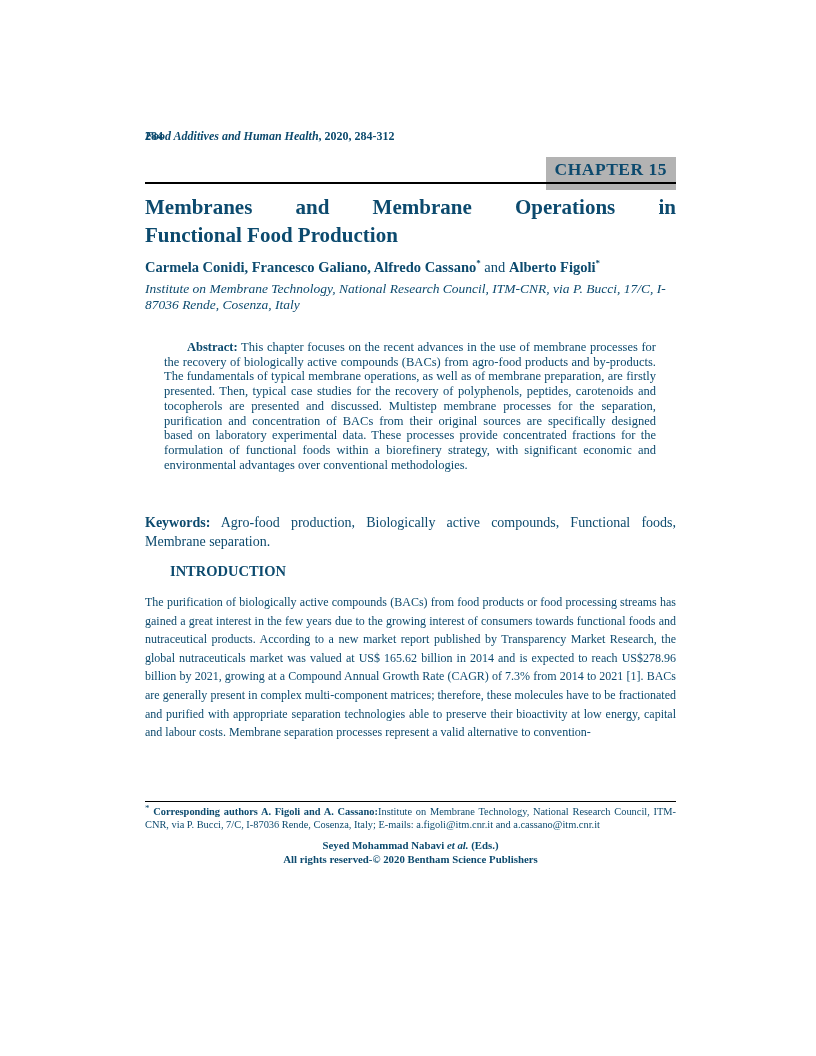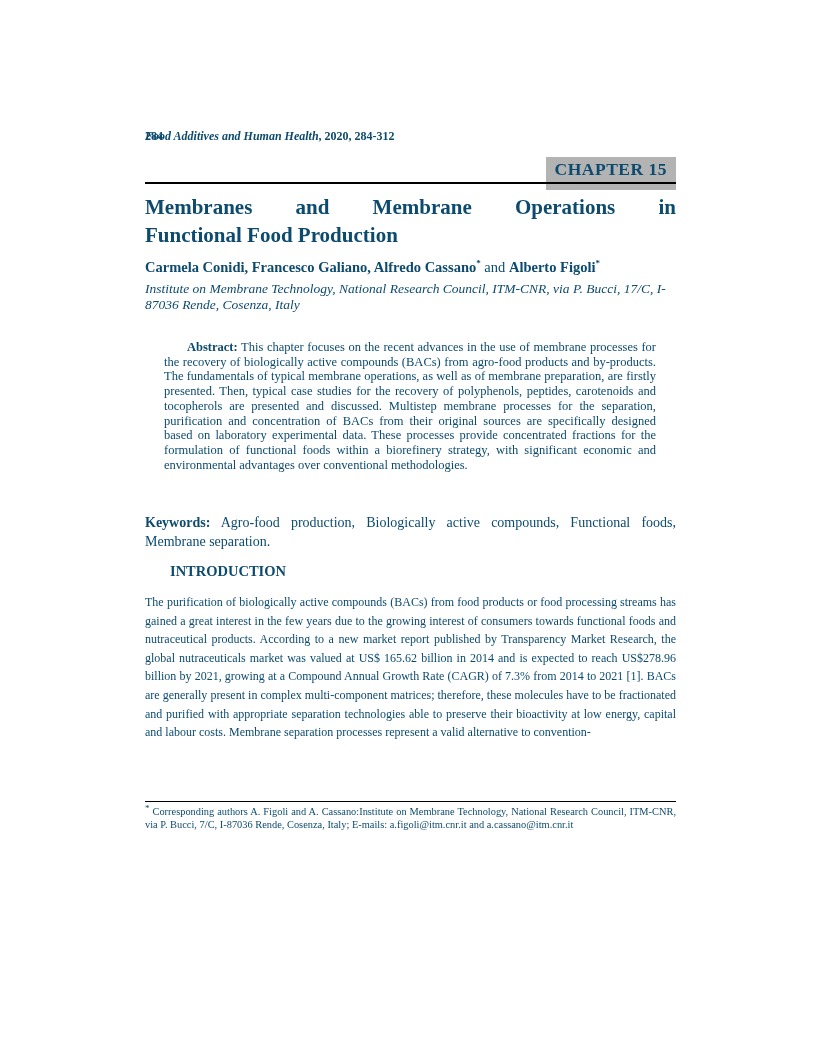--- a/index.html
+++ b/index.html
@@ -38,21 +38,21 @@
   .abstract .lbl{font-weight:bold;margin-left:18px;}
   
   .keywords{left:145px;top:514px;width:531px;font-size:14px;line-height:18.5px;text-align:justify;}
   .keywords .lbl{font-weight:bold;}
   
   .intro-head{left:145px;top:563px;width:531px;font-size:14.5px;font-weight:bold;margin-left:25px;}
   .intro-body{left:145px;top:593px;width:531px;font-size:12px;line-height:18.6px;text-align:justify;}
   
   .rule-foot{left:145px;top:801px;width:531px;height:1px;background:#000;}
   .footnote{left:145px;top:805px;width:531px;font-size:10.4px;line-height:13.4px;text-align:justify;}
-  .footnote .fbold{font-weight:normal;}
+  .footnote .fbold{font-weight:bold;}
   .footnote .fital{}
   
   .pubs{left:145px;top:839px;width:531px;text-align:center;font-size:10.8px;font-weight:bold;line-height:13.5px;}
   .pubs .etal{font-style:italic;}
 </style>
 </head>
 <body>
 
 <div class="page">
 
@@ -87,14 +87,18 @@
   <div class="abs intro-head">INTRODUCTION</div>
 
   <div class="abs intro-body">The purification of biologically active compounds (BACs) from food products or food processing streams has gained a great interest in the few years due to the growing interest of consumers towards functional foods and nutraceutical products. According to a new market report published by Transparency Market Research, the global nutraceuticals market was valued at US$ 165.62 billion in 2014 and is expected to reach US$278.96 billion by 2021, growing at a Compound Annual Growth Rate (CAGR) of 7.3% from 2014 to 2021 [1]. BACs are generally present in complex multi-component matrices; therefore, these molecules have to be fractionated and purified with appropriate separation technologies able to preserve their bioactivity at low energy, capital and labour costs. Membrane separation processes represent a valid alternative to convention-</div>
 
   <div class="abs rule-foot"></div>
 
   <div class="abs footnote">
     <span class="sup">*</span><span class="fbold"> Corresponding authors A. Figoli and A. Cassano:</span><span>Institute on Membrane Technology, National Research Council, ITM-CNR, </span><span class="fital">via</span><span> P. Bucci, 7/C, I-87036 Rende, Cosenza, Italy; E-mails: a.figoli@itm.cnr.it and a.cassano@itm.cnr.it</span>
   </div>
 
+  <div class="abs pubs">
+    <div><span>Seyed Mohammad Nabavi </span><span class="etal">et al.</span><span> (Eds.)</span></div>
+    <div>All rights reserved-© 2020 Bentham Science Publishers</div>
+  </div>
 
 </div>
 
 </body></html>

